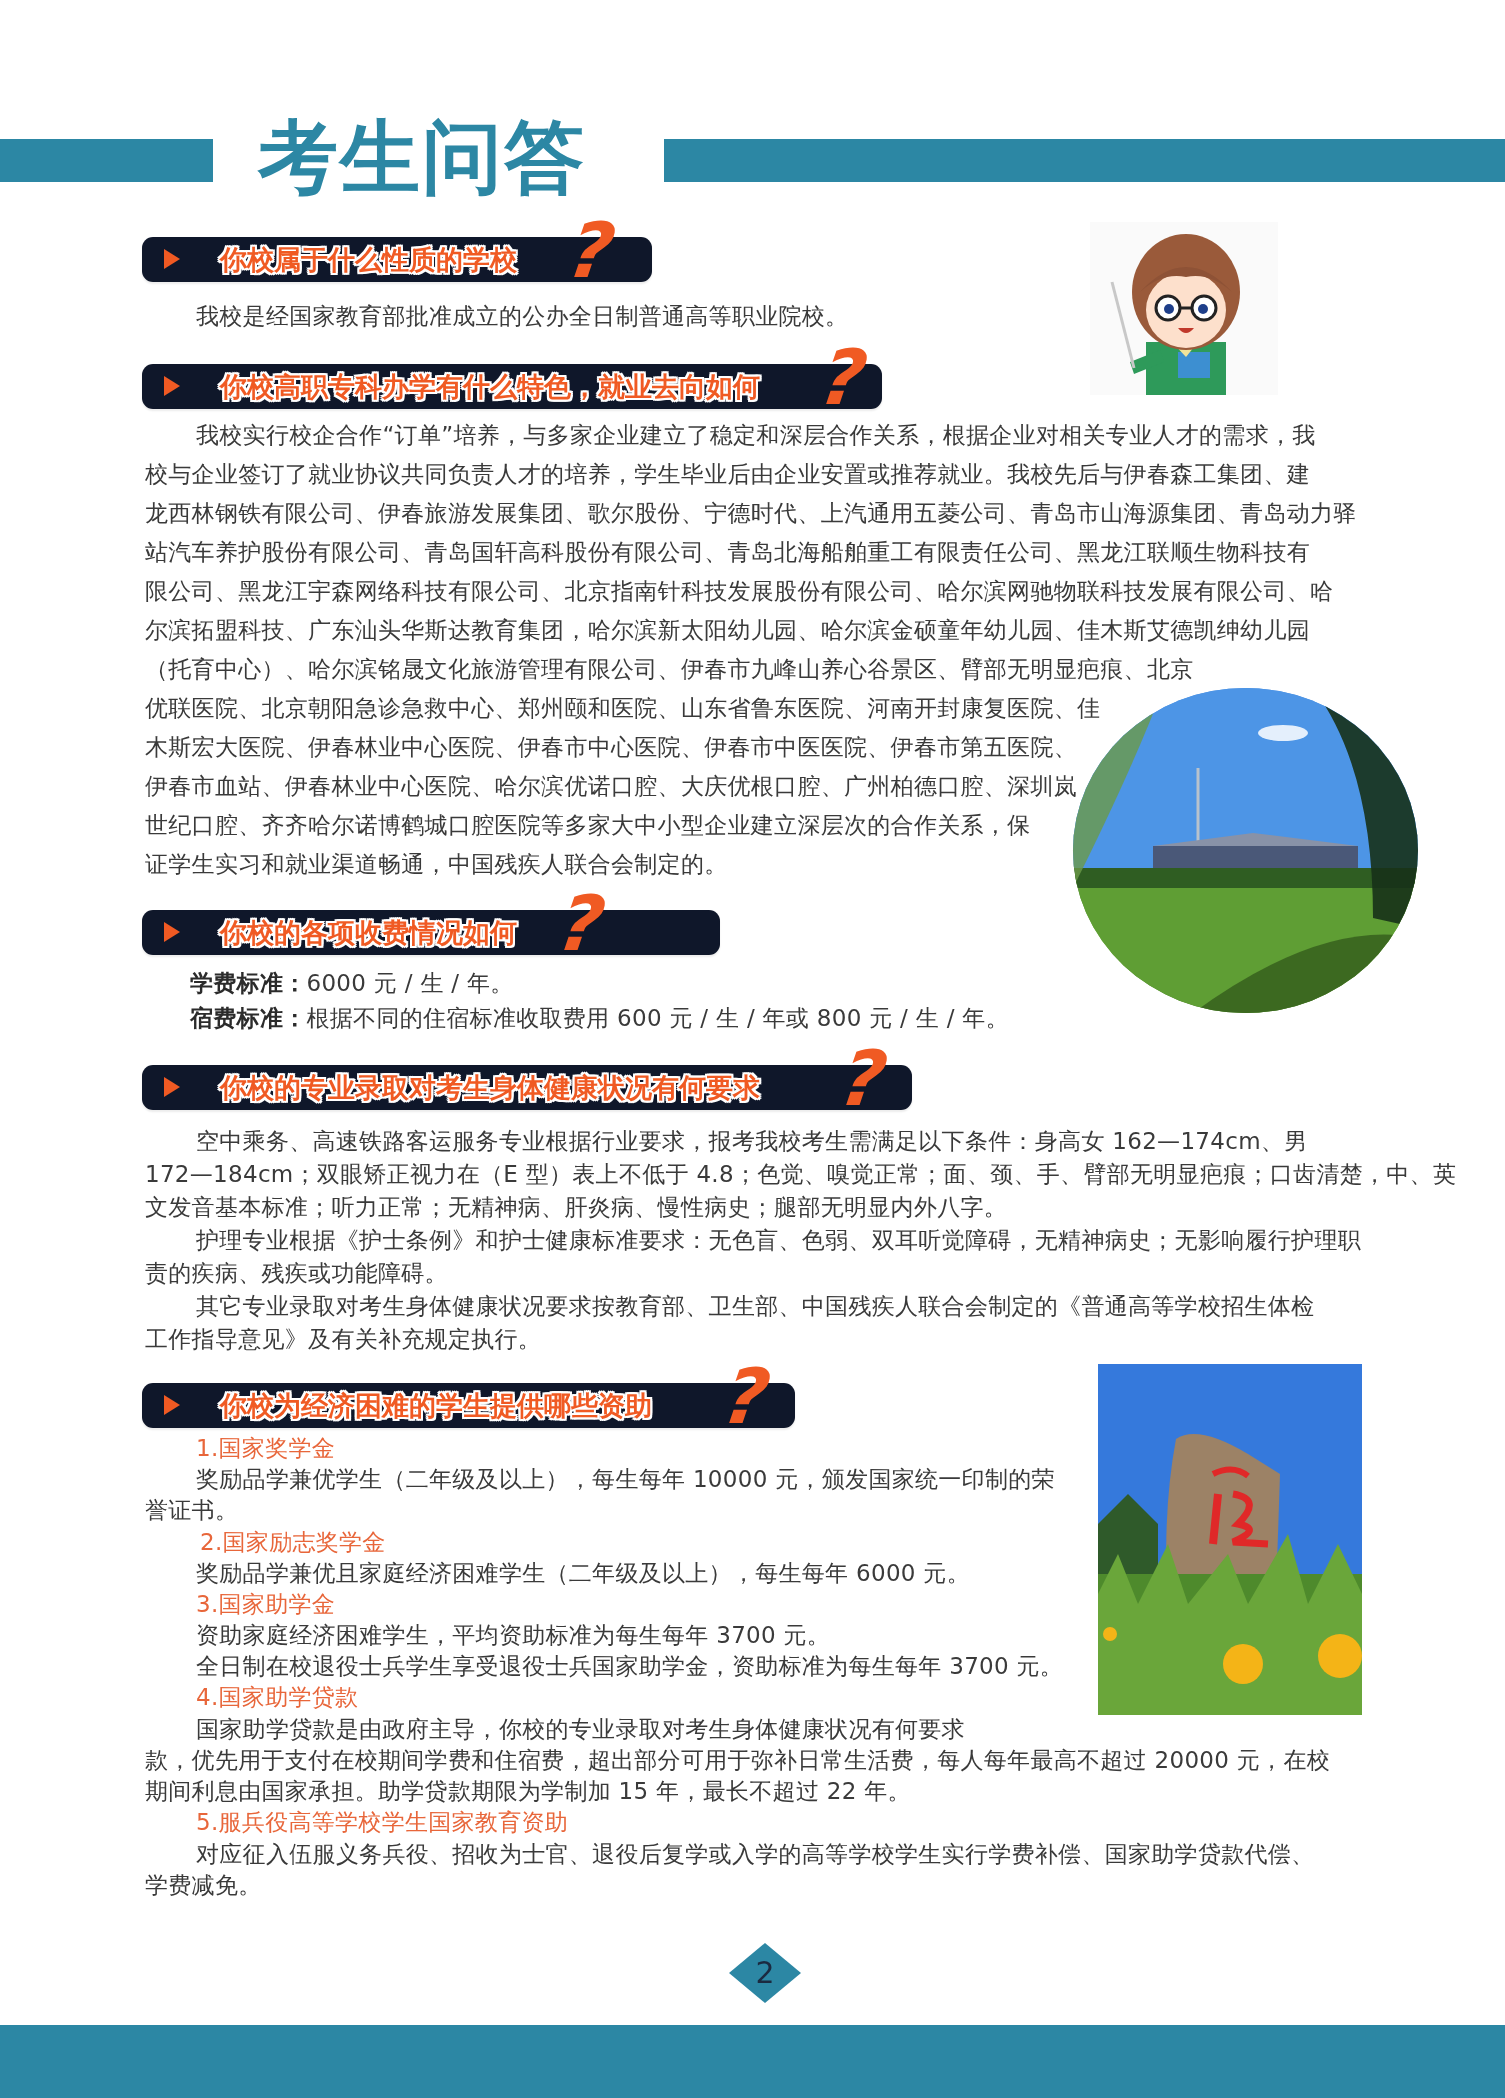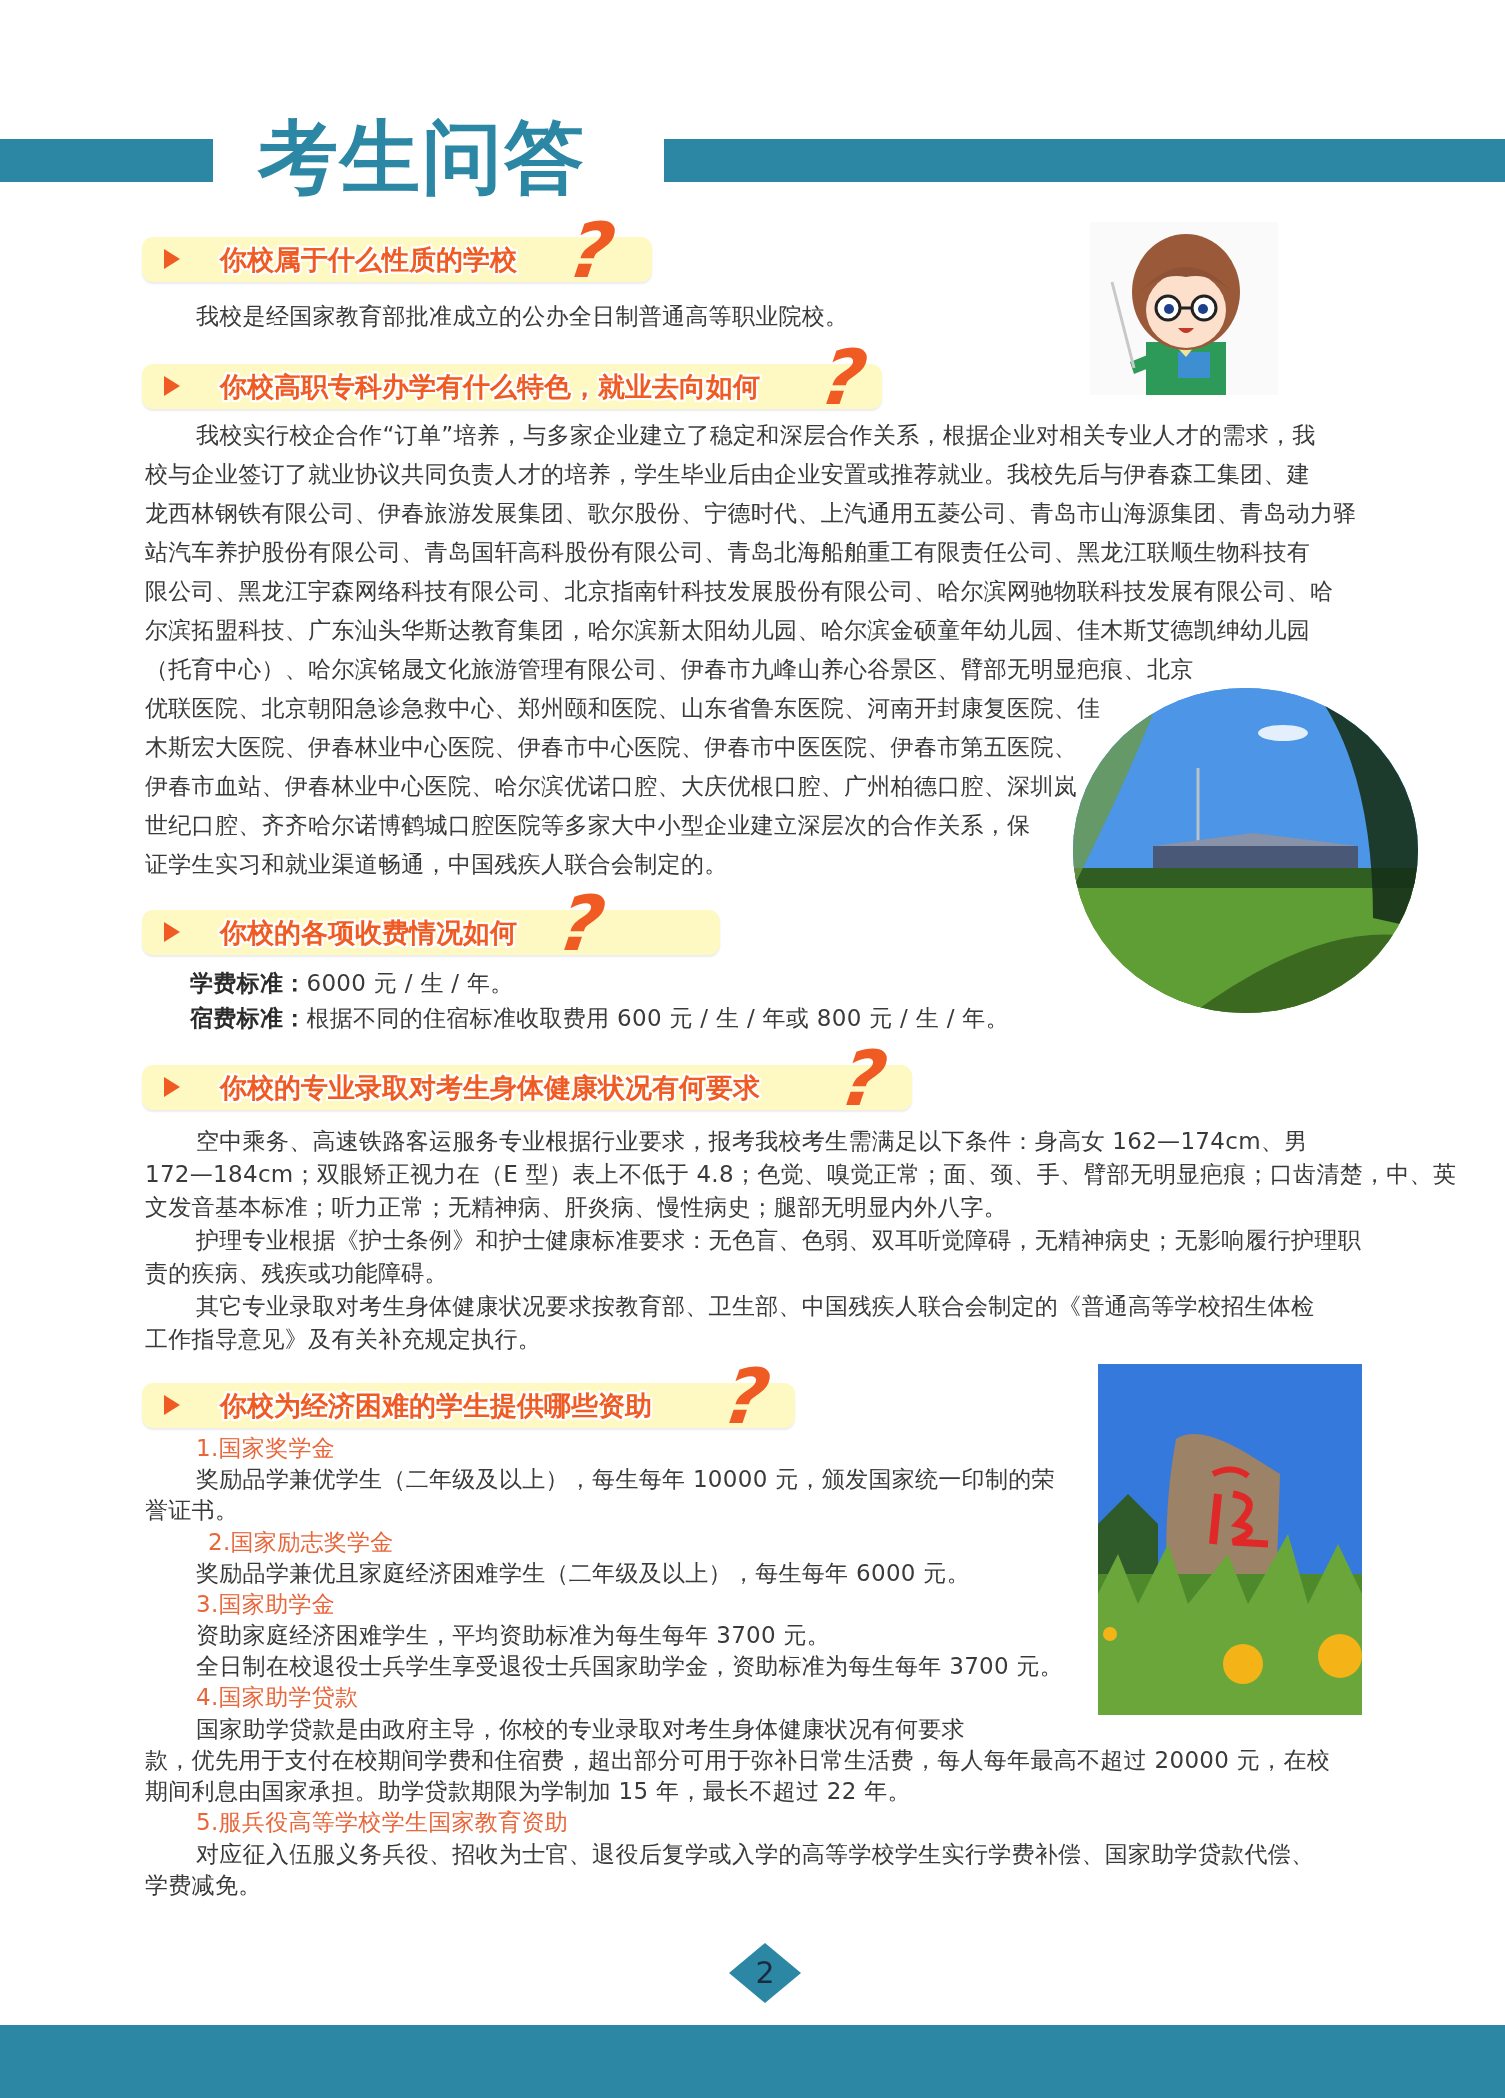--- a/index.html
+++ b/index.html
@@ -14,21 +14,21 @@
   .banner-left { left:0; top:139px; width:213px; height:43px; background:#2c87a4; }
   .banner-right { left:664px; top:139px; width:841px; height:43px; background:#2c87a4; }
   .page-title {
     left:258px; top:108px; height:100px; line-height:100px;
     font-size:80px; font-weight:bold; color:#2c87a4; letter-spacing:2px;
     white-space:nowrap;
   }
   
   .q-bar {
     position:absolute; left:142px; height:45px; border-radius:11px;
-    background:#fef9c3; box-shadow:0 2px 2px rgba(0,0,0,0.08);
+    background:#0f172a; box-shadow:0 2px 2px rgba(0,0,0,0.08);
   }
   .q-arrow {
     position:absolute; left:22px; top:12px; width:0; height:0;
     border-top:10px solid transparent; border-bottom:10px solid transparent;
     border-left:16px solid #f05a23;
   }
   .q-text {
     position:absolute; left:78px; top:0; height:45px; line-height:45px;
     font-size:27px; font-weight:bold; color:#f05a23; white-space:nowrap;
     text-shadow:
@@ -187,21 +187,21 @@
 <div class="q-bar" style="top:1383px; width:653px;">
   <span class="q-arrow"></span>
   <span class="q-text">你校为经济困难的学生提供哪些资助</span>
   <span class="q-mark" style="left:583px;">?</span>
 </div>
 <div>
   <div class="txt m sub" style="left:196px; top:1432px;">1.国家奖学金</div>
   <div class="txt m" style="left:196px; top:1463px;">奖励品学兼优学生（二年级及以上），每生每年 10000 元，颁发国家统一印制的荣</div>
   <div class="txt m" style="left:145px; top:1494px;">誉证书。</div>
 
-  <div class="txt m sub" style="left:208px; top:1526px;">2.国家励志奖学金</div>
+  <div class="txt m sub" style="left:200px; top:1526px;">2.国家励志奖学金</div>
   <div class="txt m" style="left:196px; top:1557px;">奖励品学兼优且家庭经济困难学生（二年级及以上），每生每年 6000 元。</div>
 
   <div class="txt m sub" style="left:196px; top:1588px;">3.国家助学金</div>
   <div class="txt m" style="left:196px; top:1619px;">资助家庭经济困难学生，平均资助标准为每生每年 3700 元。</div>
   <div class="txt m" style="left:196px; top:1650px;">全日制在校退役士兵学生享受退役士兵国家助学金，资助标准为每生每年 3700 元。</div>
 
   <div class="txt m sub" style="left:196px; top:1681px;">4.国家助学贷款</div>
   <div class="txt m" style="left:196px; top:1713px;">国家助学贷款是由政府主导，你校的专业录取对考生身体健康状况有何要求</div>
   <div class="txt m" style="left:145px; top:1744px;">款，优先用于支付在校期间学费和住宿费，超出部分可用于弥补日常生活费，每人每年最高不超过 20000 元，在校</div>
   <div class="txt m" style="left:145px; top:1775px;">期间利息由国家承担。助学贷款期限为学制加 15 年，最长不超过 22 年。</div>

